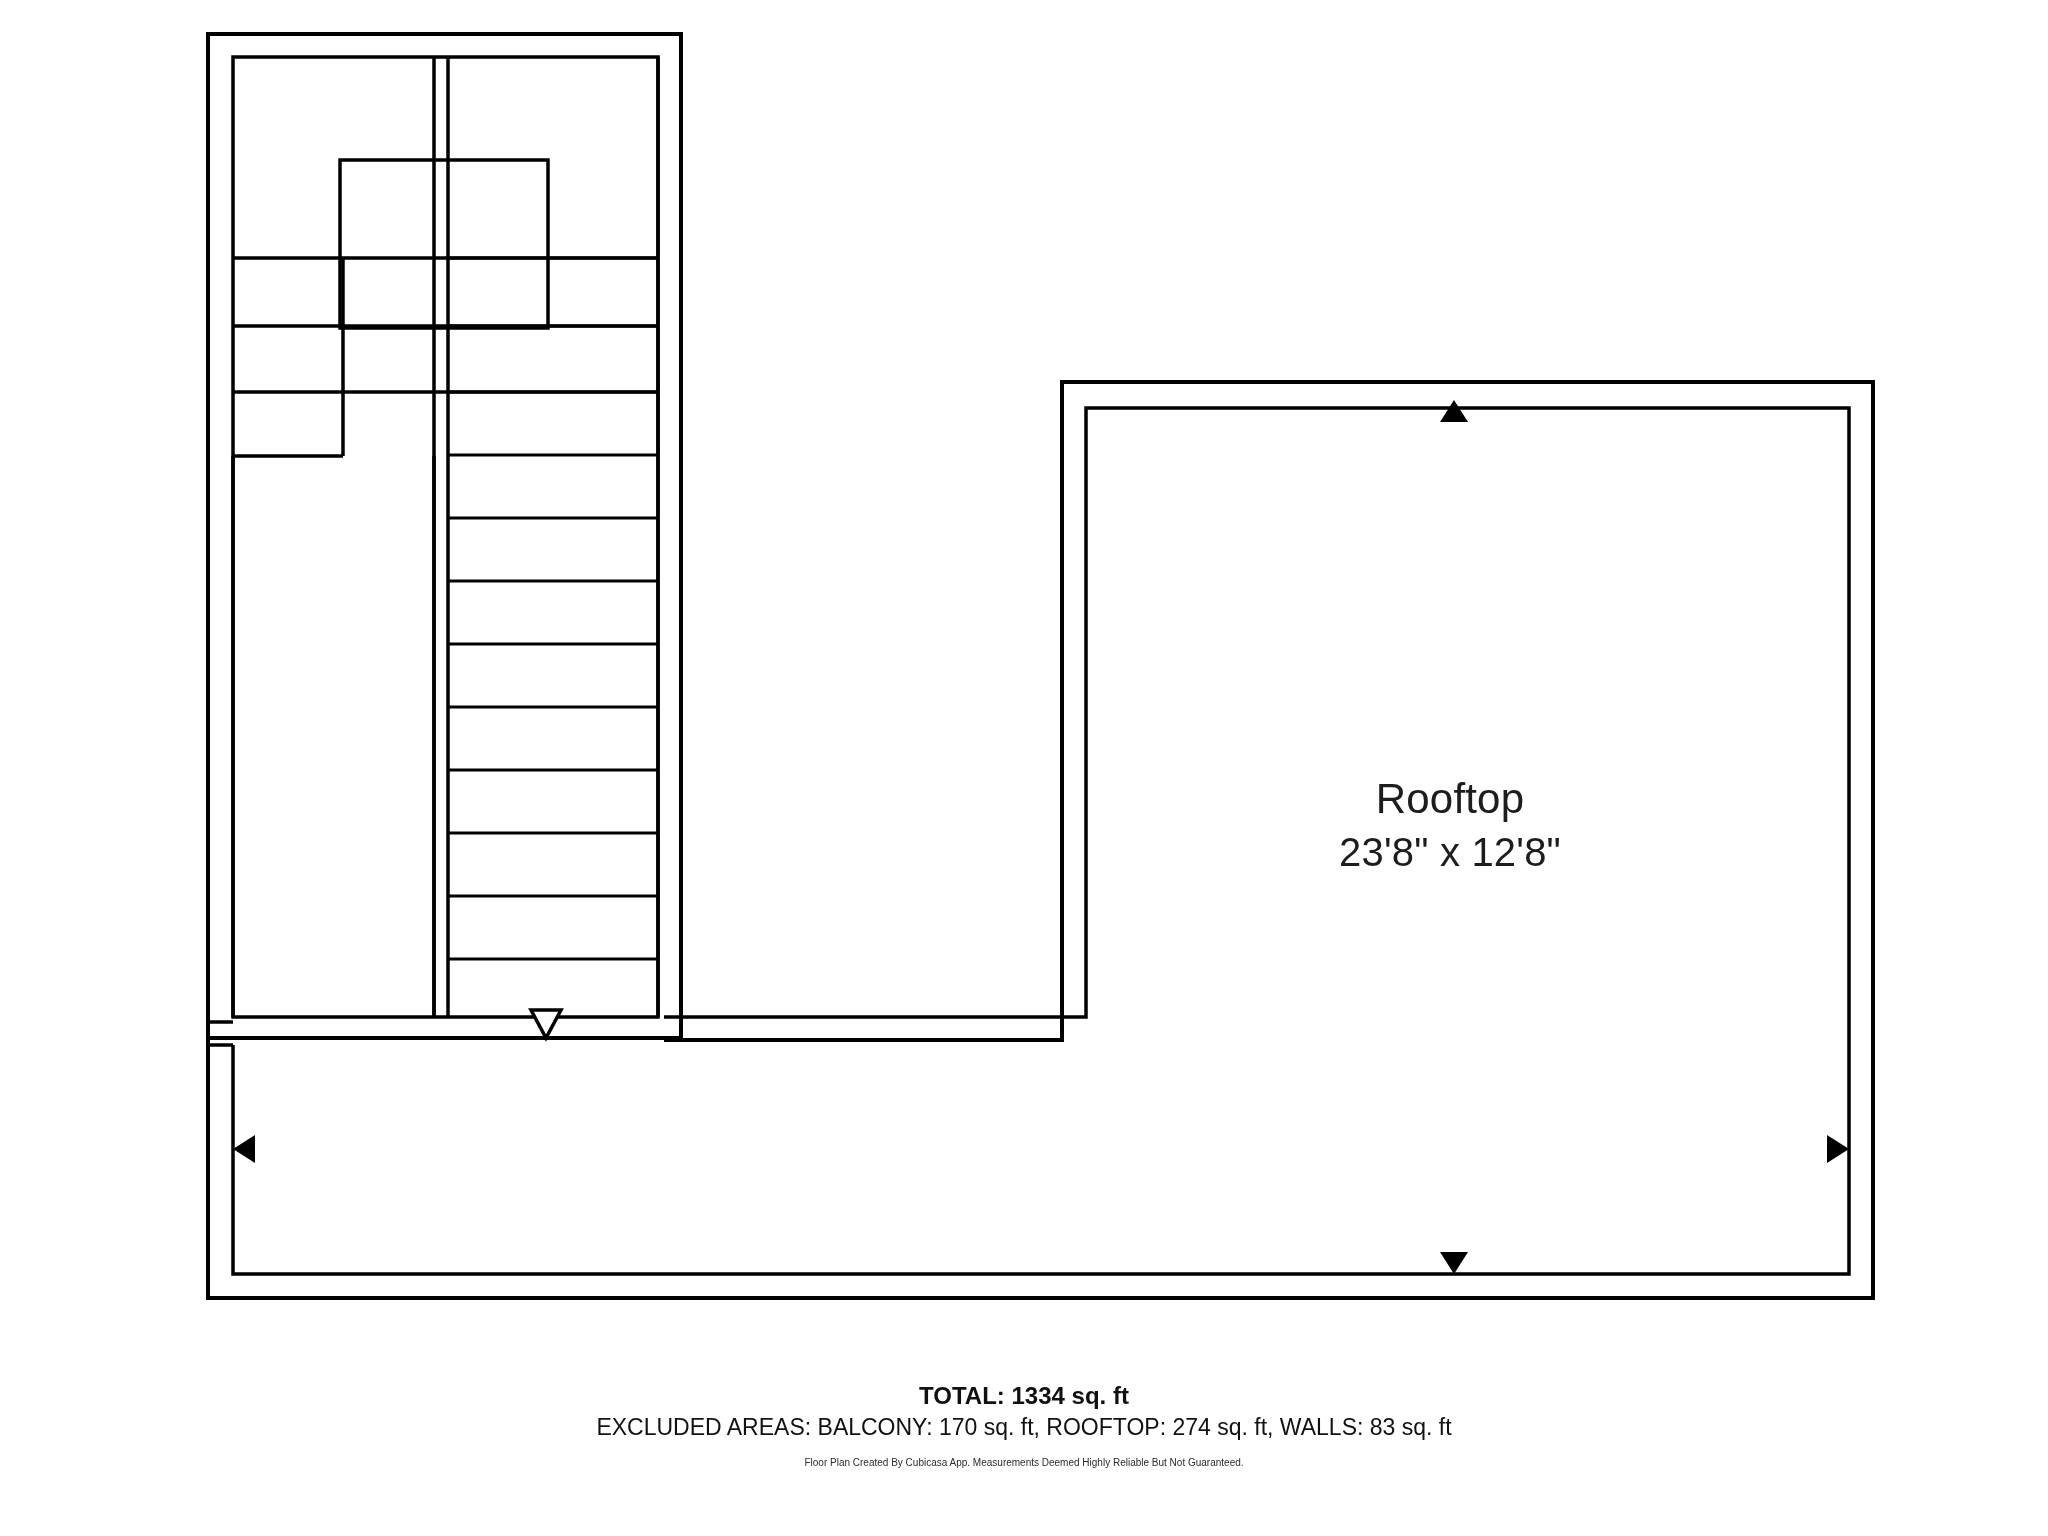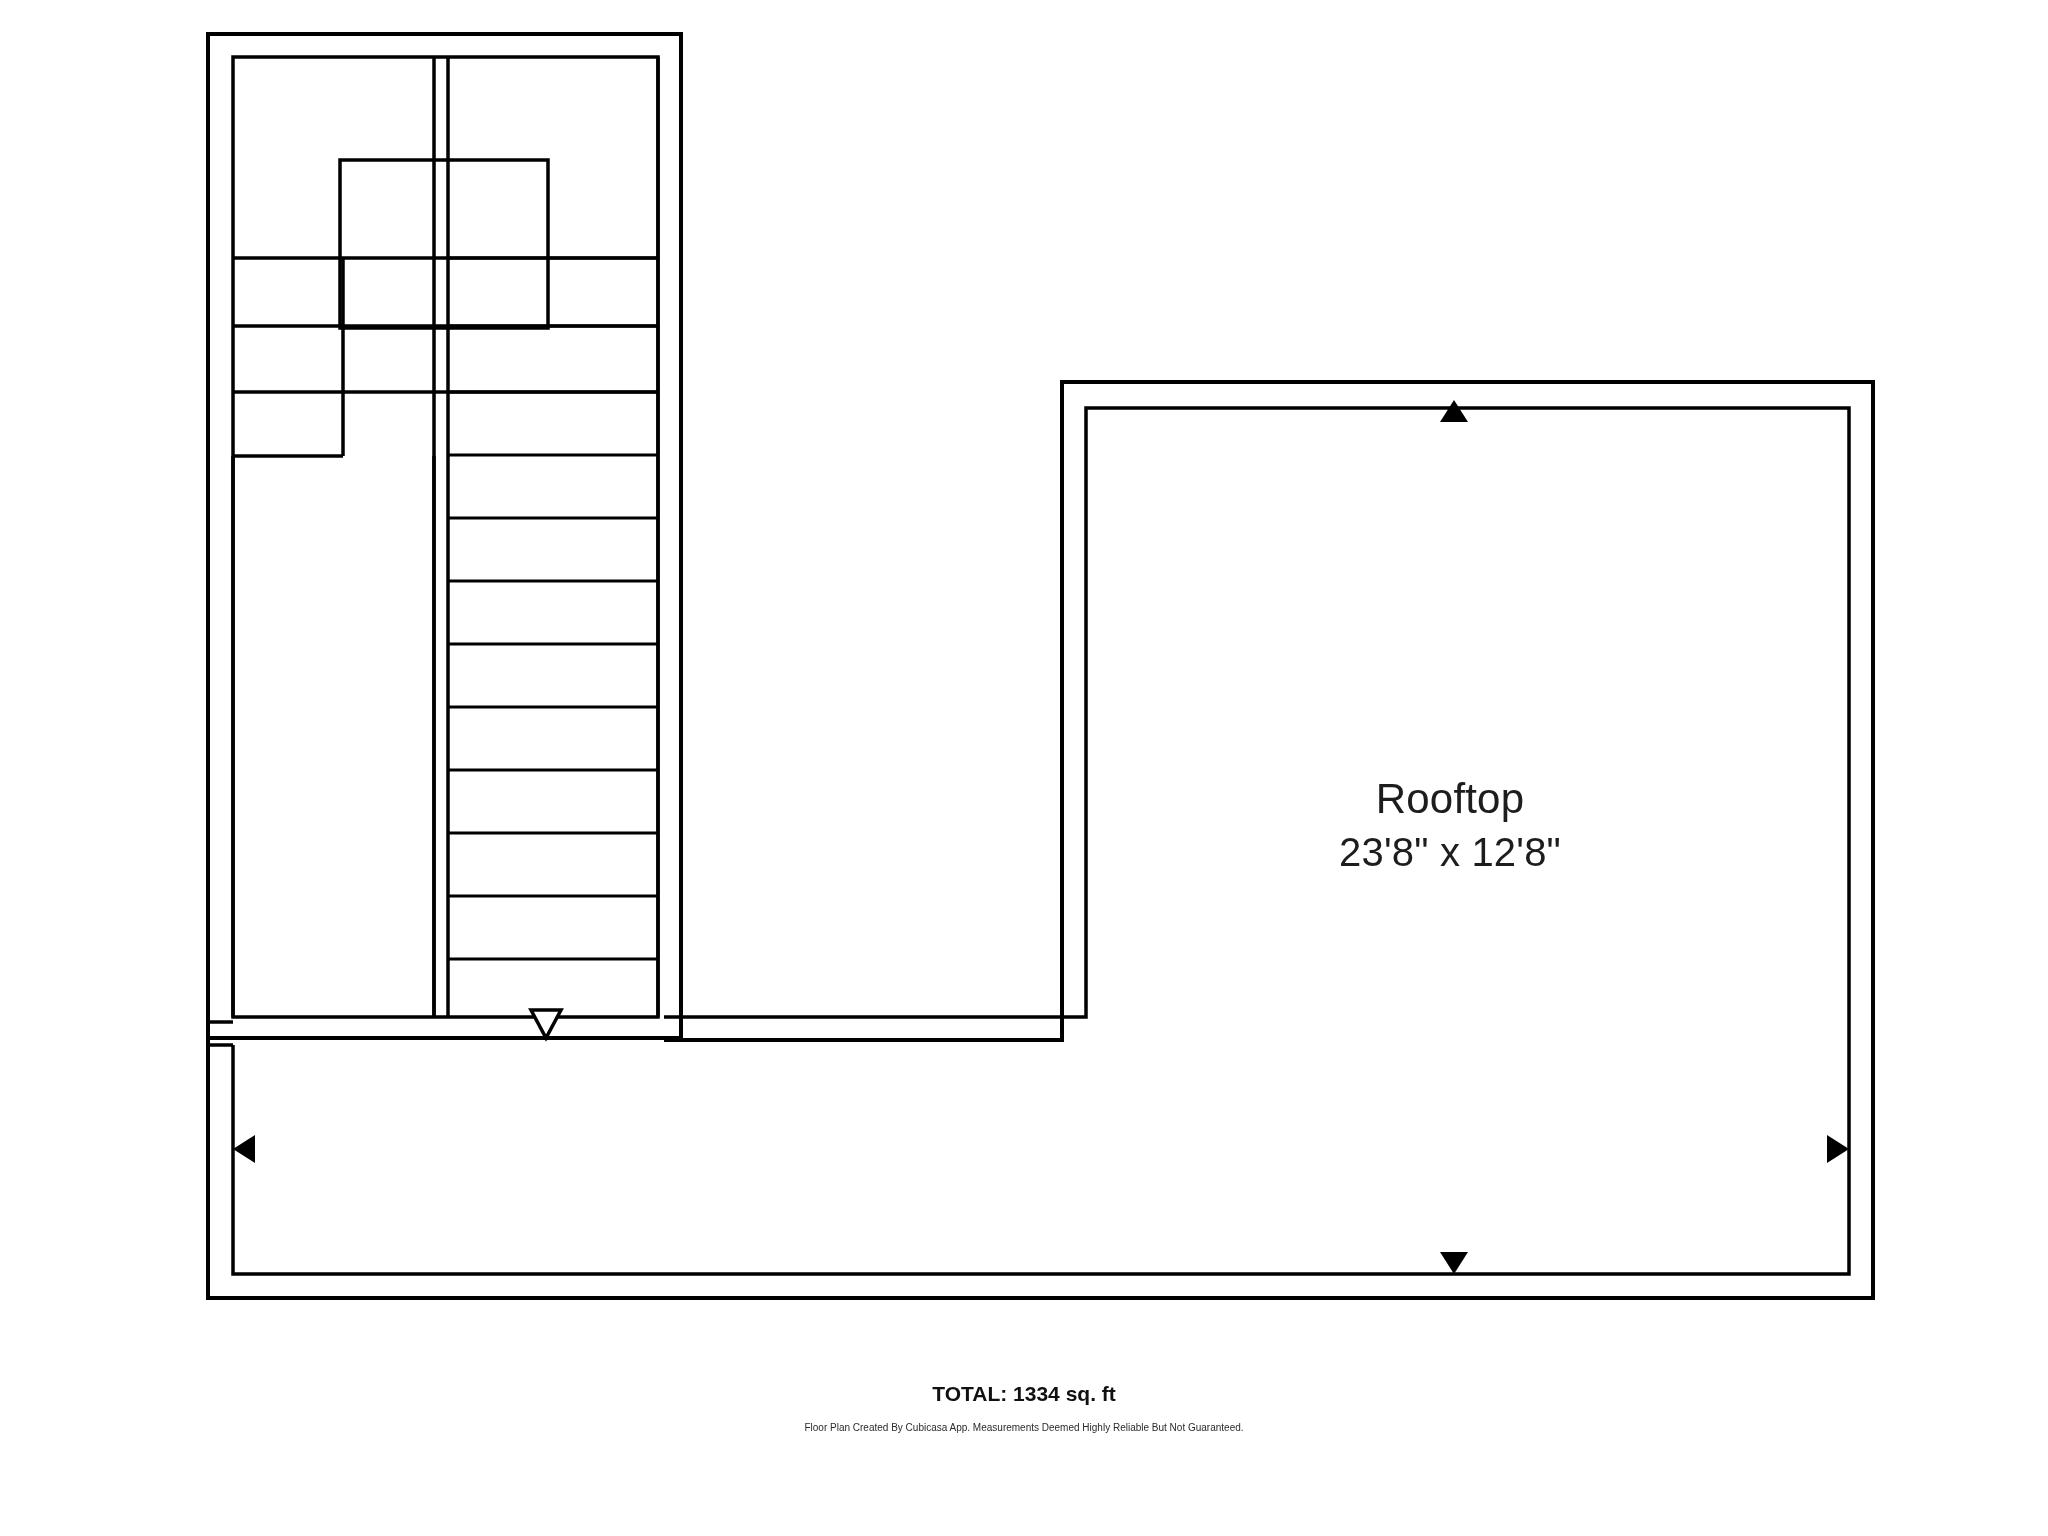--- a/index.html
+++ b/index.html
@@ -53,21 +53,21 @@
     letter-spacing: 0.2px;
   }
   #summary {
     position: absolute;
     left: 0;
     top: 1382px;
     width: 2048px;
     text-align: center;
   }
   .summary-total {
-    font-size: 21px;
+    font-size: 24px;
     font-weight: bold;
     color: #111111;
     margin-bottom: 4px;
   }
   .summary-line {
     font-size: 23px;
     font-weight: 400;
     color: #111111;
     margin-bottom: 3px;
   }
@@ -158,16 +158,17 @@
 
   </svg>
 
   <div class="room-label-group" id="rooftop-label">
     <div class="room-name">Rooftop</div>
     <div class="room-dims">23'8" x 12'8"</div>
   </div>
 
   <div id="summary">
     <div class="summary-total">TOTAL: 1334 sq. ft</div>
+    <div class="summary-line">EXCLUDED AREAS: BALCONY: 170 sq. ft, ROOFTOP: 274 sq. ft, WALLS: 83 sq. ft</div>
     <div class="summary-disclaimer">Floor Plan Created By Cubicasa App. Measurements Deemed Highly Reliable But Not Guaranteed.</div>
   </div>
 
 </div>
 
 </body></html>

